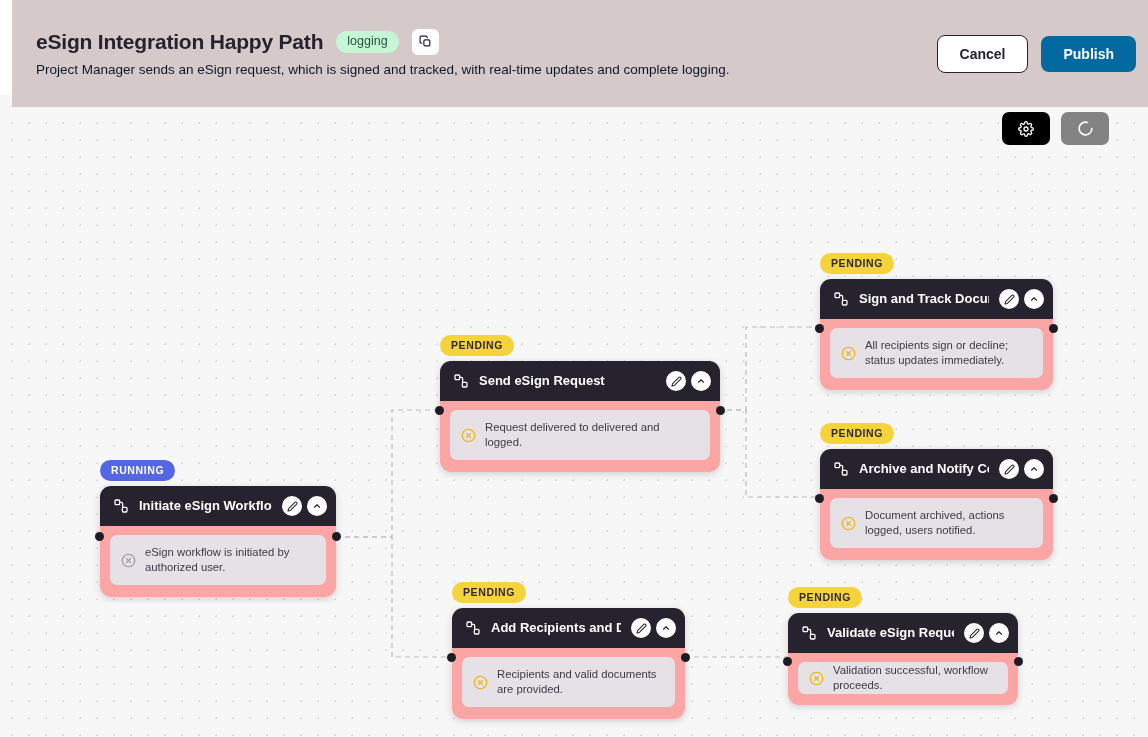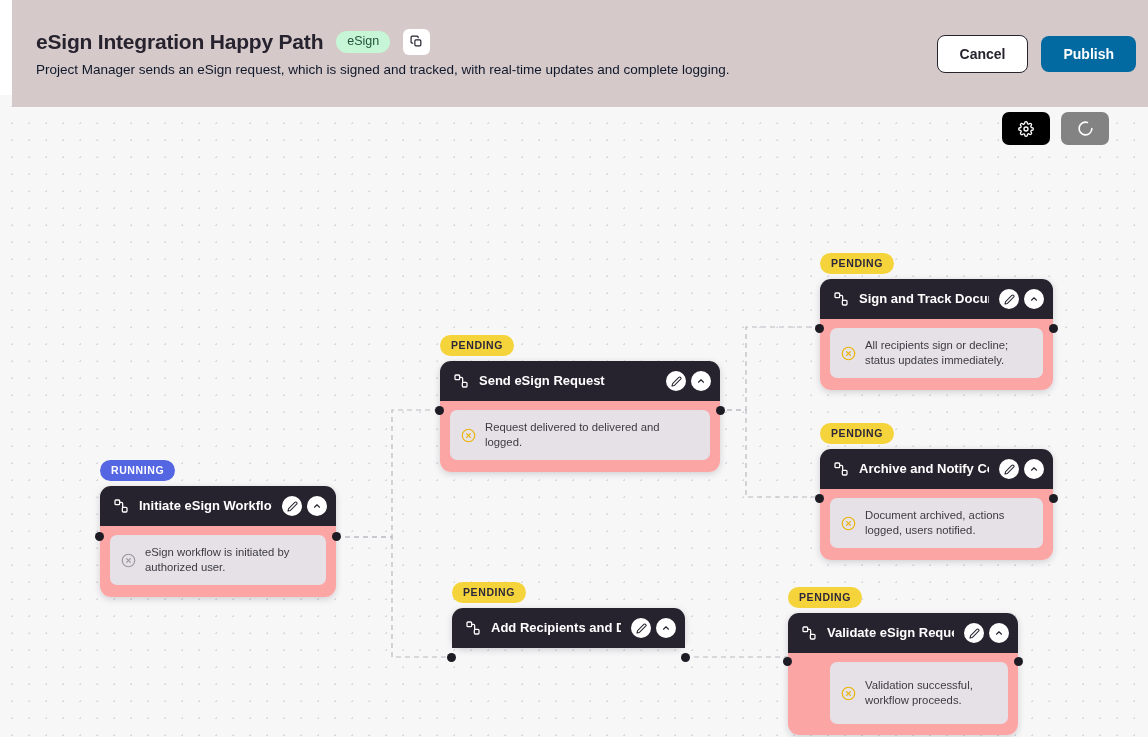--- a/index.html
+++ b/index.html
@@ -238,21 +238,21 @@
 </style>
 </head>
 <body>
 
 <div id="app">
 
   <div id="header">
     <div id="header-left">
       <div id="title-row">
         <div id="page-title">eSign Integration Happy Path</div>
-        <div id="status-pill">eSign</div>
+        <div id="status-pill">logging</div>
         <button id="copy-button">
           <svg width="13" height="13" viewBox="0 0 24 24" fill="none" stroke="#26222e" stroke-width="2.2" stroke-linecap="round" stroke-linejoin="round">
             <rect x="9" y="9" width="11" height="11" rx="2"></rect>
             <path d="M5 15H4a2 2 0 0 1-2-2V4a2 2 0 0 1 2-2h9a2 2 0 0 1 2 2v1"></path>
           </svg>
         </button>
       </div>
       <div id="page-subtitle">Project Manager sends an eSign request, which is signed and tracked, with real-time updates and complete logging.</div>
     </div>
     <div id="header-right">
@@ -460,20 +460,30 @@
                 <path d="M17 3a2.8 2.8 0 0 1 4 4L7.5 20.5 2 22l1.5-5.5z"></path>
               </svg>
             </button>
             <button class="round-btn">
               <svg width="10" height="10" viewBox="0 0 24 24" fill="none" stroke="#26222e" stroke-width="2.6" stroke-linecap="round" stroke-linejoin="round">
                 <polyline points="18 15 12 9 6 15"></polyline>
               </svg>
             </button>
           </div>
         </div>
+        <div class="node-body">
+          <div class="cond-box">
+            <svg class="cond-icon" viewBox="0 0 24 24" fill="none" stroke="#eab308" stroke-width="1.9" stroke-linecap="round" stroke-linejoin="round">
+              <circle cx="12" cy="12" r="10"></circle>
+              <line x1="15" y1="9" x2="9" y2="15"></line>
+              <line x1="9" y1="9" x2="15" y2="15"></line>
+            </svg>
+            <div class="cond-text">Recipients and valid documents are provided.</div>
+          </div>
+        </div>
         <div class="handle" style="left:-5px; top:45px;"></div>
         <div class="handle" style="right:-5px; top:45px;"></div>
       </div>
     </div>
 
     <div class="node" style="left:788px; top:492px; width:230px;">
       <div class="node-badge badge-pending" style="left:0px; top:0px;">PENDING</div>
       <div class="node-card" style="top:26px; width:230px;">
         <div class="node-head">
           <svg class="node-icon" viewBox="0 0 24 24" fill="none" stroke="#ffffff" stroke-width="1.9" stroke-linecap="round" stroke-linejoin="round">
@@ -489,21 +499,21 @@
               </svg>
             </button>
             <button class="round-btn">
               <svg width="10" height="10" viewBox="0 0 24 24" fill="none" stroke="#26222e" stroke-width="2.6" stroke-linecap="round" stroke-linejoin="round">
                 <polyline points="18 15 12 9 6 15"></polyline>
               </svg>
             </button>
           </div>
         </div>
         <div class="node-body" style="padding-bottom:11px;">
-          <div class="cond-box" style="min-height:30px; padding:16px 11px;margin-left:32px;">
+          <div class="cond-box" style="min-height:30px; padding:1px 11px;">
             <svg class="cond-icon" viewBox="0 0 24 24" fill="none" stroke="#eab308" stroke-width="1.9" stroke-linecap="round" stroke-linejoin="round">
               <circle cx="12" cy="12" r="10"></circle>
               <line x1="15" y1="9" x2="9" y2="15"></line>
               <line x1="9" y1="9" x2="15" y2="15"></line>
             </svg>
             <div class="cond-text">Validation successful, workflow proceeds.</div>
           </div>
         </div>
         <div class="handle" style="left:-5px; top:44px;"></div>
         <div class="handle" style="right:-5px; top:44px;"></div>

